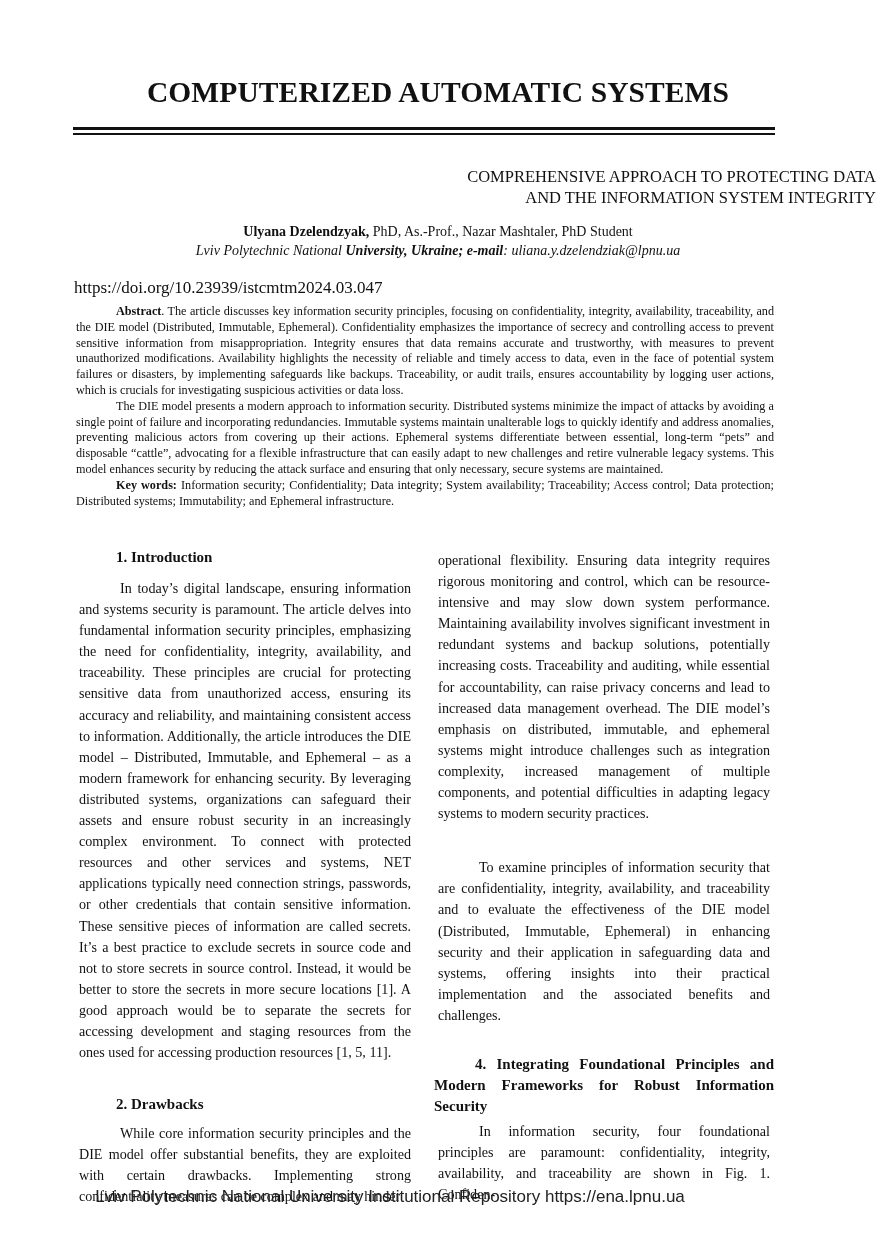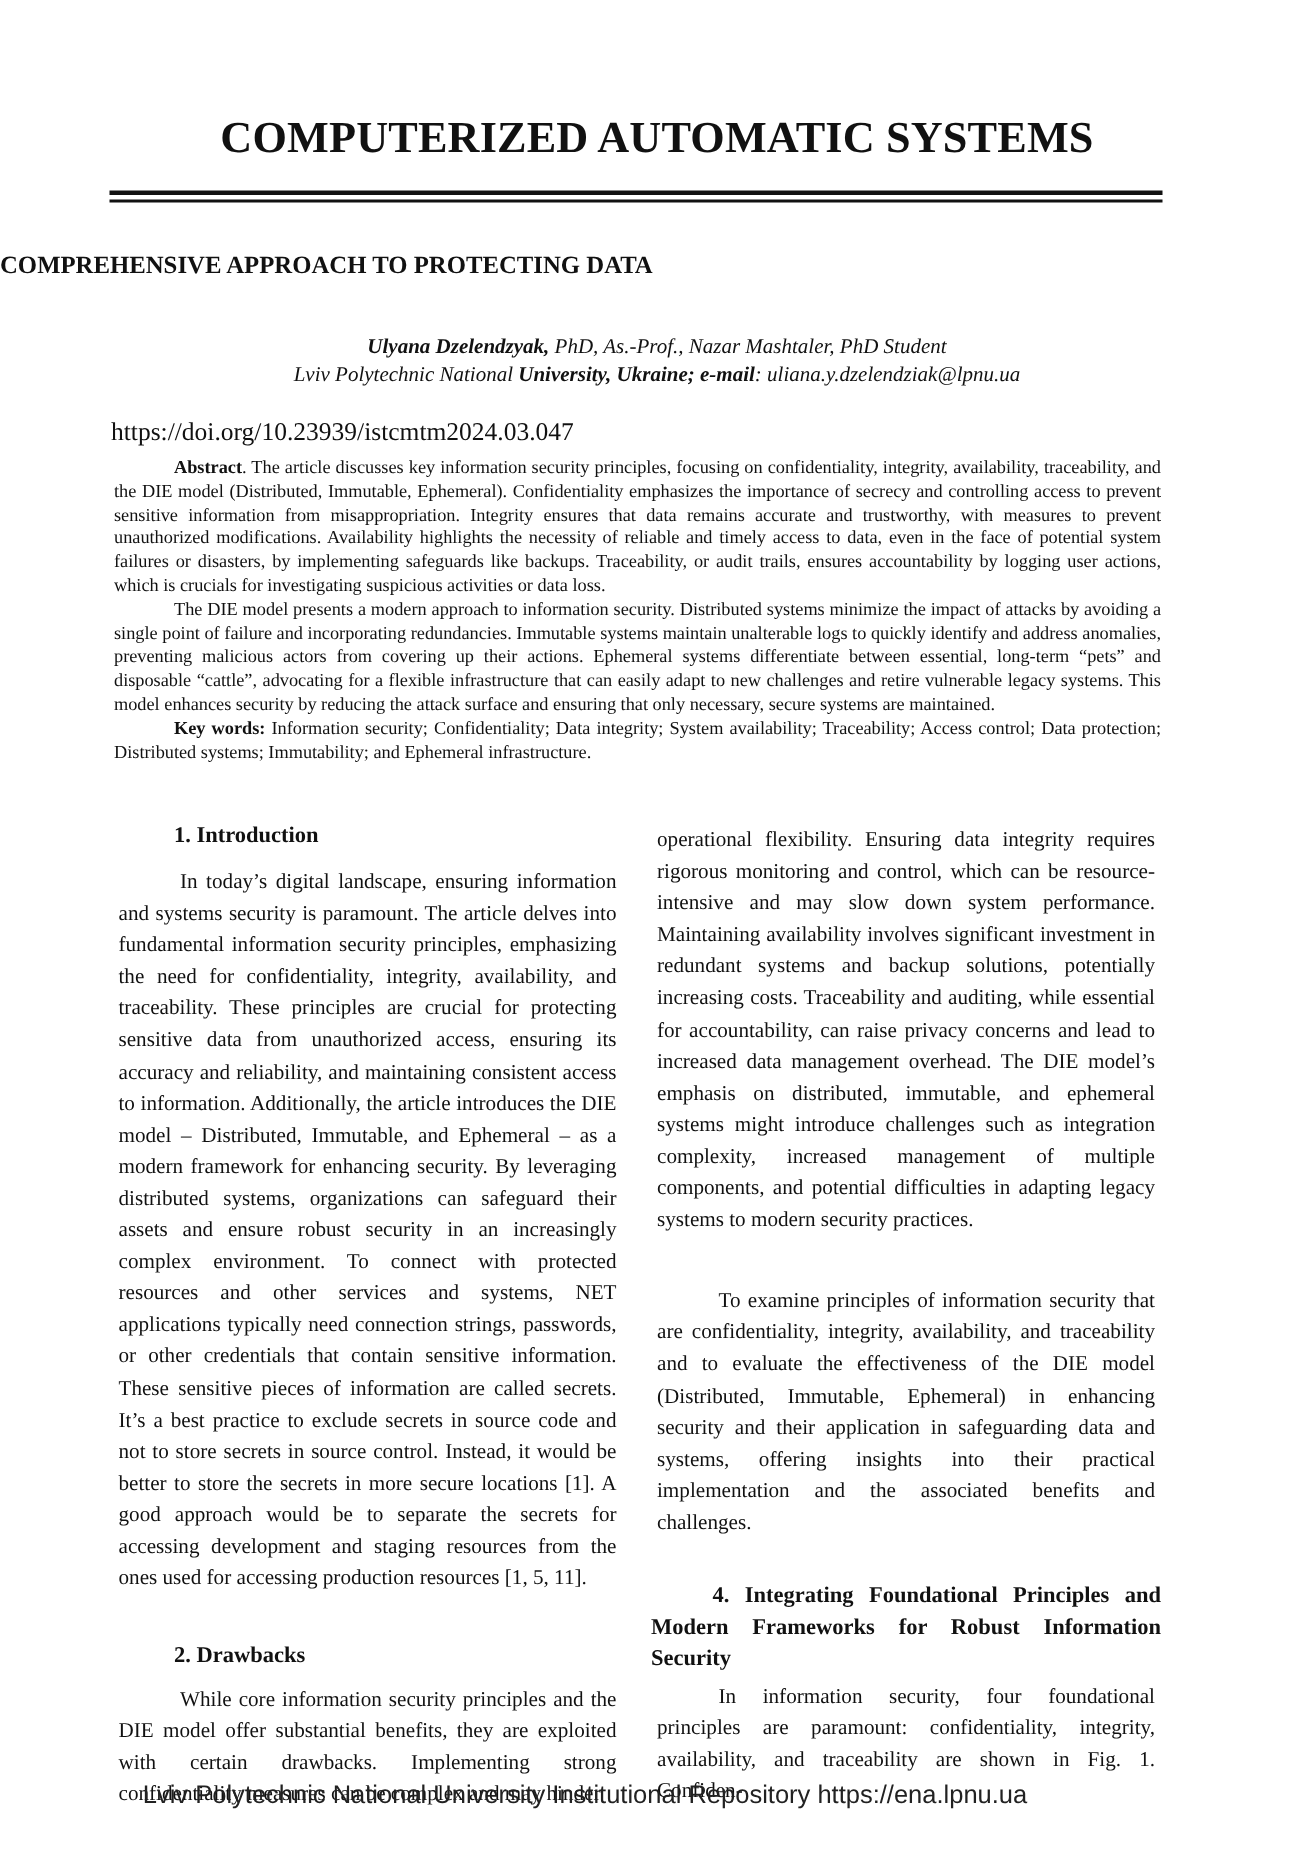--- a/index.html
+++ b/index.html
@@ -9,27 +9,27 @@
     }
     .journal-title {
       position: absolute; left: 0; width: 876px; top: 76px;
       text-align: center; font-weight: bold; font-size: 29.5px; letter-spacing: 0.1px;
       color: #111;
     }
     .rule-thick { position: absolute; left: 73px; width: 702px; top: 127px; height: 3px; background: #111; }
     .rule-thin { position: absolute; left: 73px; width: 702px; top: 133px; height: 2px; background: #111; }
     .article-title {
       position: absolute; left: 0; width: 876px; top: 166px;
-      text-align: left; font-weight: bold; font-size: 16.5px; line-height: 21px;
+      text-align: right; font-weight: normal; font-size: 16.5px; line-height: 21px;
     }
     .authors {
       position: absolute; left: 0; width: 876px; top: 222px;
       text-align: center; font-size: 14px; line-height: 19px;
     }
-    .authors .names { font-style: italic; }
+    .authors .names { }
     .authors .names b { font-weight: bold; }
     .authors .affil { font-style: italic; }
     .authors .affil b { font-weight: bold; }
     .doi { position: absolute; left: 74px; top: 278px; font-size: 17px; }
     .abstract {
       position: absolute; left: 76px; width: 698px; top: 304px;
       font-size: 12.2px; line-height: 15.8px; text-align: justify;
     }
     .abstract p { margin: 0; text-indent: 40px; }
     .abstract b { font-weight: bold; }
@@ -49,20 +49,21 @@
   </style>
 </head>
 <body>
 
 <div class="journal-title">COMPUTERIZED AUTOMATIC SYSTEMS</div>
 <div class="rule-thick"></div>
 <div class="rule-thin"></div>
 
 <div class="article-title">
   <div>COMPREHENSIVE APPROACH TO PROTECTING DATA</div>
+  <div>AND THE INFORMATION SYSTEM INTEGRITY</div>
 </div>
 
 <div class="authors">
   <div class="names"><b>Ulyana Dzelendzyak,</b><span> PhD, As.-Prof., Nazar Mashtaler, PhD Student</span></div>
   <div class="affil"><span>Lviv Polytechnic National </span><b>University, Ukraine; e-mail</b><span>: uliana.y.dzelendziak@lpnu.ua</span></div>
 </div>
 
 <div class="doi">https://doi.org/10.23939/istcmtm2024.03.047</div>
 
 <div class="abstract">

